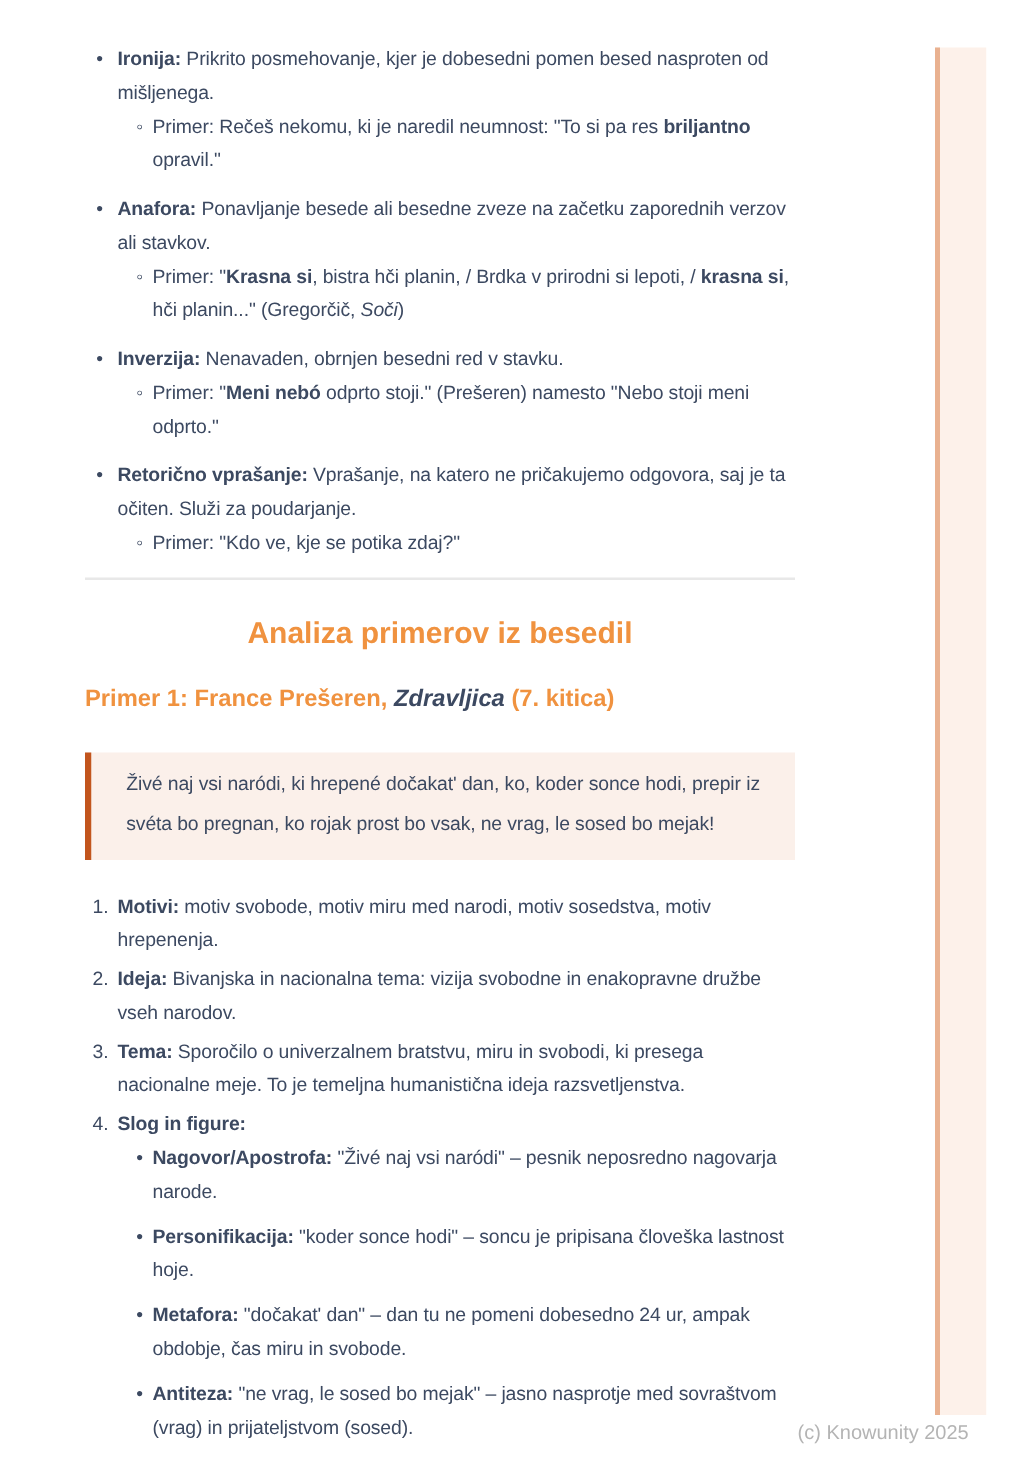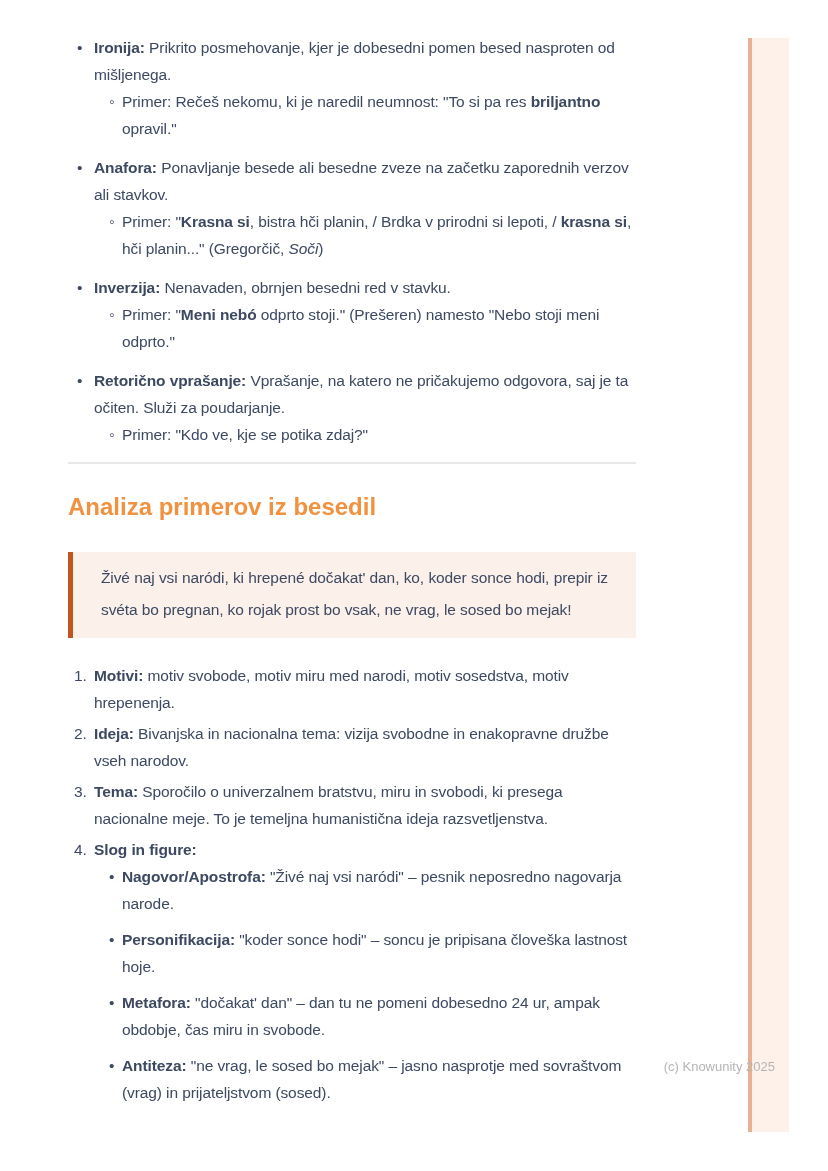--- a/index.html
+++ b/index.html
@@ -46,39 +46,39 @@
   .dark { color:var(--body-text,#3c4961); }
 
   .divider {
     border:none; border-top:2px solid var(--divider,#e8e8e8);
     margin-top:14px; margin-bottom:0;
   }
 
   .h2 {
     color:var(--accent-orange,#f0923f);
     font-size:24px; line-height:30px; font-weight:bold;
-    margin-top:28px; letter-spacing:0;
+    margin-top:28px; letter-spacing:0;text-align:center;
   }
   .h3 {
     color:var(--accent-orange,#f0923f);
     font-size:19px; line-height:24px; font-weight:bold;
     margin-top:26px; letter-spacing:0;
   }
 
   .quote {
     margin-top:30px;
     background:var(--quote-bg,#fbf0ea);
     border-left:5px solid var(--quote-border,#c2551d);
     padding:10px 28px 12px 28px;
   }
   .quote-text { line-height:32px; text-align:justify; }
 
   .copyright {
-    position:absolute; top:1060px; right:53px;
-    font-size:13px; line-height:14px;
+    position:absolute; top:1140px; right:53px;
+    font-size:16px; line-height:14px;
     color:var(--copyright-text,#b4b4b4);
     z-index:3; letter-spacing:0;
   }
 </style>
 </head>
 <body>
 
 <div class="page">
   <div class="side-stripe"></div>
 
@@ -131,20 +131,21 @@
               </li>
             </ul>
           </div>
         </li>
       </ul>
 
     <hr class="divider">
 
     <h2 class="h2">Analiza primerov iz besedil</h2>
 
+    <h3 class="h3" id="subheading"><span class="b">Primer 1: France Prešeren, </span><span class="b i dark">Zdravljica</span><span class="b"> (7. kitica)</span></h3>
 
     <div class="quote">
       <p class="quote-text">Živé naj vsi naródi, ki hrepené dočakat' dan, ko, koder sonce hodi, prepir iz svéta bo pregnan, ko rojak prost bo vsak, ne vrag, le sosed bo mejak!</p>
     </div>
 
     <ol class="numlist" id="analysis-list">
         <li>
           <span class="marker m-num">1.</span>
           <div class="li-body">
             <div class="li-text"><span class="b">Motivi:</span><span> motiv svobode, motiv miru med narodi, motiv sosedstva, motiv hrepenenja.</span></div>

